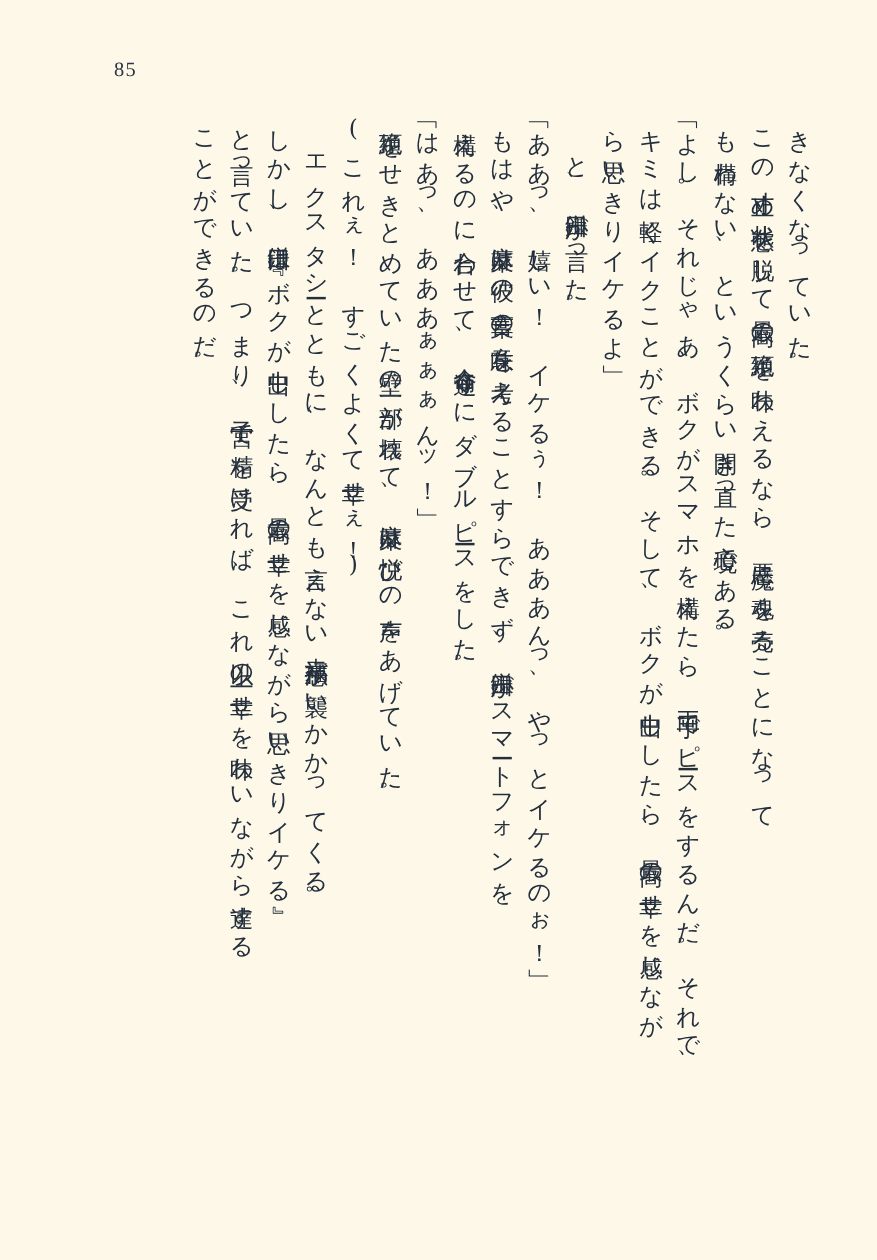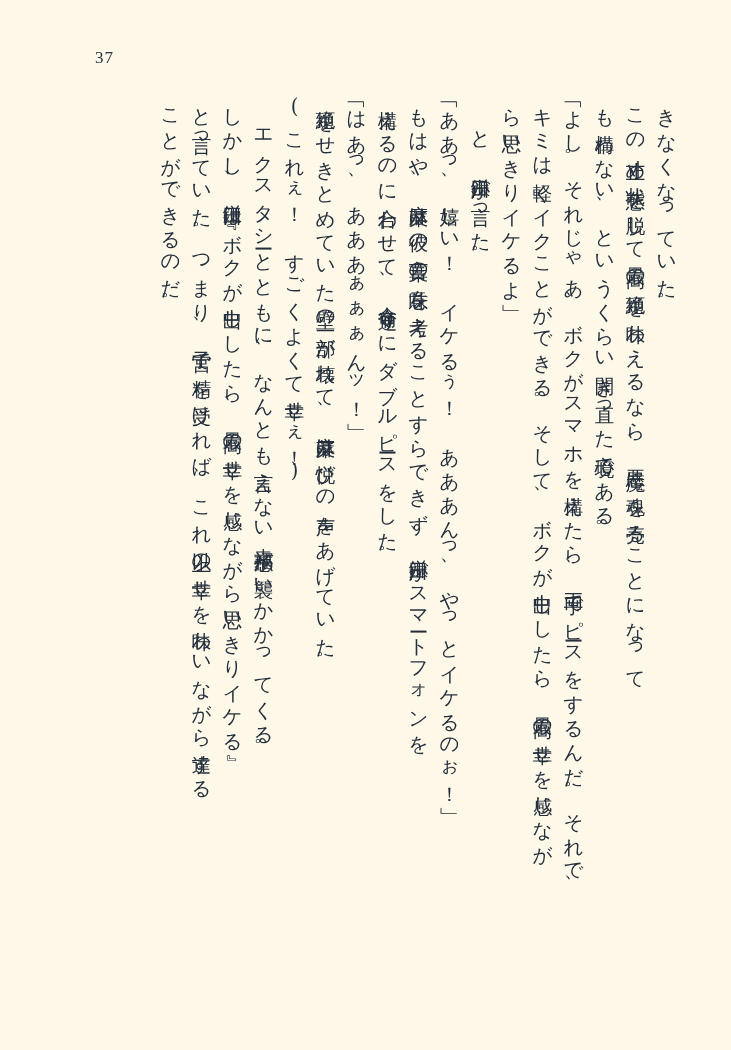--- a/index.html
+++ b/index.html
@@ -58,21 +58,21 @@
   }
   .vline.indent {
     padding-top: 22px;
   }
 </style>
 </head>
 <body>
 
 <div class="page">
 
-  <div class="page-number">37</div>
+  <div class="page-number">85</div>
 
   <div class="text-body">
     <div class="vline">きなくなっていた。</div>
     <div class="vline">この寸止め状態を脱して最高の絶頂を味わえるなら、悪魔に魂を売ることになって</div>
     <div class="vline">も構わない、というくらい開き直った心境である。</div>
     <div class="vline">「よし。それじゃあ、ボクがスマホを構えたら、両手でピースをするんだ。それで、</div>
     <div class="vline">キミは軽くイクことができる。そして、ボクが中出ししたら、最高の幸せを感じなが</div>
     <div class="vline">ら思いきりイケるよ」</div>
     <div class="vline indent">と、鎌田が言った。</div>
     <div class="vline">「ああっ、嬉しい！ イケるぅ！ あああんっ、やっとイケるのぉ！」</div>

